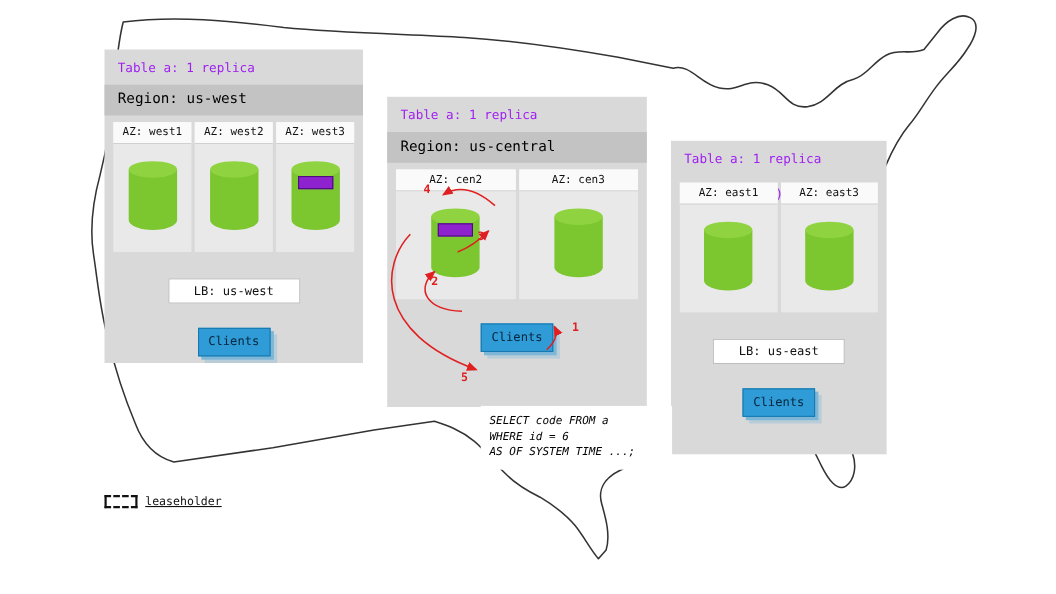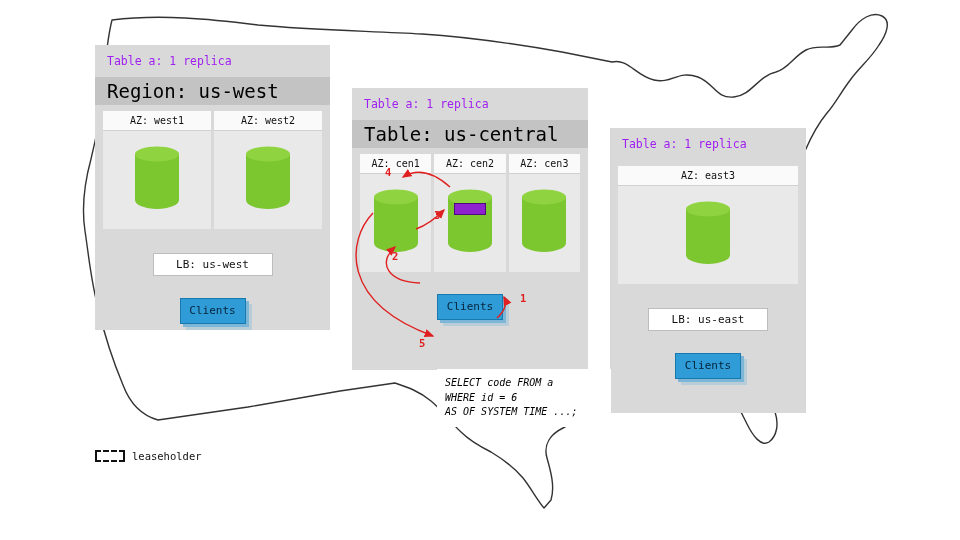--- a/index.html
+++ b/index.html
@@ -12,21 +12,21 @@
   .map-layer { position:absolute; left:0; top:0; z-index:0; }
   .panel {
     position:absolute; background:#d9d9d9; z-index:2;
   }
   .table-label {
     height:32px; line-height:32px; padding-left:12px;
     color:#a020f0; font-size:11.5px; letter-spacing:0;border-radius:12px;
   }
   .region-bar {
     height:28px; line-height:28px; padding-left:12px;
-    background:#c3c3c3; font-size:19px; color:#000;
+    background:#c3c3c3; font-size:13px; color:#000;
   }
   .az-row { display:flex; gap:3px; margin:6px 8px 0 8px; }
   .az { flex:1; background:#e9e9e9; height:118px; position:relative; }
   .az-label {
     background:#fafafa; height:19px; line-height:19px;
     font-size:10px; text-align:center; border-bottom:1px solid #d0d0d0;
   }
   .cyl-wrap { position:relative; width:46px; height:66px; margin:14px auto 0 auto; }
   .band {
     position:absolute; width:30px; height:10px; left:50%; top:15px;
@@ -43,21 +43,21 @@
     position:relative; width:64px; height:24px; margin:22px auto 12px auto;
     background:#2f9cd8; border:1px solid #1779ad;
     box-shadow:3px 3px 0 0 #7db6d6, 6px 6px 0 0 #b9cdd9;
     text-align:center; font-size:11px; line-height:24px; color:#06243a;
   }
   .sql-box {
     position:absolute; left:437px; top:369px; width:158px; z-index:3;
     background:#ffffff; padding:7px 8px;
     font-size:10px; line-height:1.45; white-space:pre-line; color:#000;font-style:italic;
   }
-  .legend { position:absolute; left:95px; top:450px; z-index:2; display:flex; align-items:flex-start; }
+  .legend { position:absolute; left:95px; top:450px; z-index:2; display:flex; align-items:flex-start;text-decoration:underline; }
   .legend-swatch {
     width:30px; height:12px; background:#ffffff;
     border:2px dashed #111; box-sizing:border-box; margin-right:7px;
   }
   .legend-label { font-size:10.5px; }
   .arrow-layer { position:absolute; left:0; top:0; z-index:4; pointer-events:none; }
   .arrow-num {
     position:absolute; z-index:5; color:#e02020; font-size:10.5px; font-weight:bold;
   }
 </style>
@@ -93,38 +93,39 @@
     </div>
     <div class="az">
       <div class="az-label">AZ: west2</div>
       <div class="cyl-wrap">
         <svg width="46" height="66" viewBox="0 0 46 66">
           <path d="M1,9 L1,55 A22,9 0 0 0 45,55 L45,9" fill="#7cc62f"></path>
           <ellipse cx="23" cy="9" rx="22" ry="7.5" fill="#8fd440"></ellipse>
         </svg>
       </div>
     </div>
+    <div class="az">
+      <div class="az-label">AZ: west3</div>
+      <div class="cyl-wrap">
+        <svg width="46" height="66" viewBox="0 0 46 66">
+          <path d="M1,9 L1,55 A22,9 0 0 0 45,55 L45,9" fill="#7cc62f"></path>
+          <ellipse cx="23" cy="9" rx="22" ry="7.5" fill="#8fd440"></ellipse>
+        </svg>
+        <div class="band"></div>
+      </div>
+    </div>
   </div>
   <div class="lb-box">LB: us-west</div>
   <div class="clients-box">Clients</div>
 </div>
 
 <div class="panel" style="left:352px; top:88px; width:236px; height:282px;">
   <div class="table-label">Table a: 1 replica</div>
-  <div class="region-bar">Table: us-central</div>
+  <div class="region-bar">Region: us-central</div>
   <div class="az-row">
-    <div class="az">
-      <div class="az-label">AZ: cen1</div>
-      <div class="cyl-wrap">
-        <svg width="46" height="66" viewBox="0 0 46 66">
-          <path d="M1,9 L1,55 A22,9 0 0 0 45,55 L45,9" fill="#7cc62f"></path>
-          <ellipse cx="23" cy="9" rx="22" ry="7.5" fill="#8fd440"></ellipse>
-        </svg>
-      </div>
-    </div>
     <div class="az">
       <div class="az-label">AZ: cen2</div>
       <div class="cyl-wrap">
         <svg width="46" height="66" viewBox="0 0 46 66">
           <path d="M1,9 L1,55 A22,9 0 0 0 45,55 L45,9" fill="#7cc62f"></path>
           <ellipse cx="23" cy="9" rx="22" ry="7.5" fill="#8fd440"></ellipse>
         </svg>
         <div class="band"></div>
       </div>
     </div>
@@ -137,20 +138,29 @@
         </svg>
       </div>
     </div>
   </div>
   <div class="clients-box">Clients</div>
 </div>
 
 <div class="panel" style="left:610px; top:128px; width:196px; height:285px;">
   <div class="table-label">Table a: 1 replica (leaseholder)</div>
   <div class="az-row">
+    <div class="az">
+      <div class="az-label">AZ: east1</div>
+      <div class="cyl-wrap">
+        <svg width="46" height="66" viewBox="0 0 46 66">
+          <path d="M1,9 L1,55 A22,9 0 0 0 45,55 L45,9" fill="#7cc62f"></path>
+          <ellipse cx="23" cy="9" rx="22" ry="7.5" fill="#8fd440"></ellipse>
+        </svg>
+      </div>
+    </div>
     <div class="az">
       <div class="az-label">AZ: east3</div>
       <div class="cyl-wrap">
         <svg width="46" height="66" viewBox="0 0 46 66">
           <path d="M1,9 L1,55 A22,9 0 0 0 45,55 L45,9" fill="#7cc62f"></path>
           <ellipse cx="23" cy="9" rx="22" ry="7.5" fill="#8fd440"></ellipse>
         </svg>
       </div>
     </div>
   </div>

